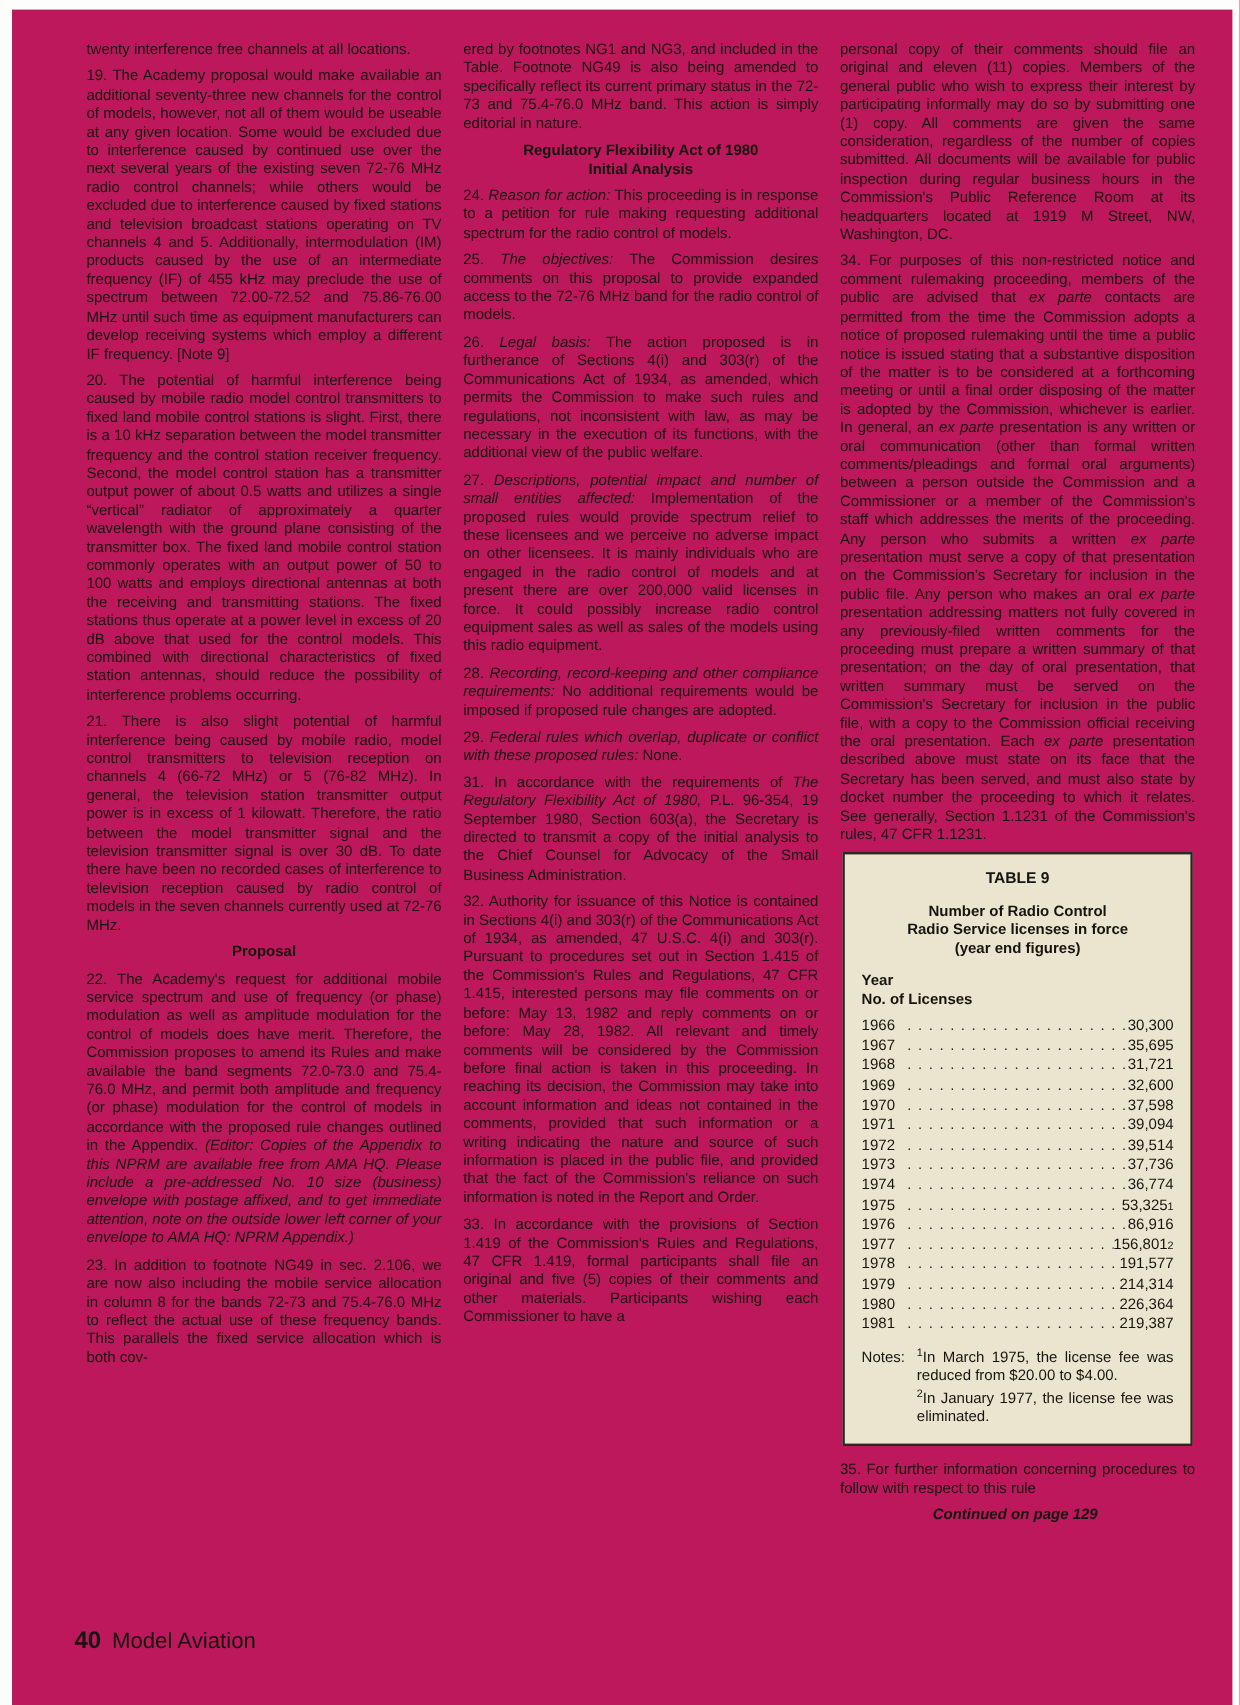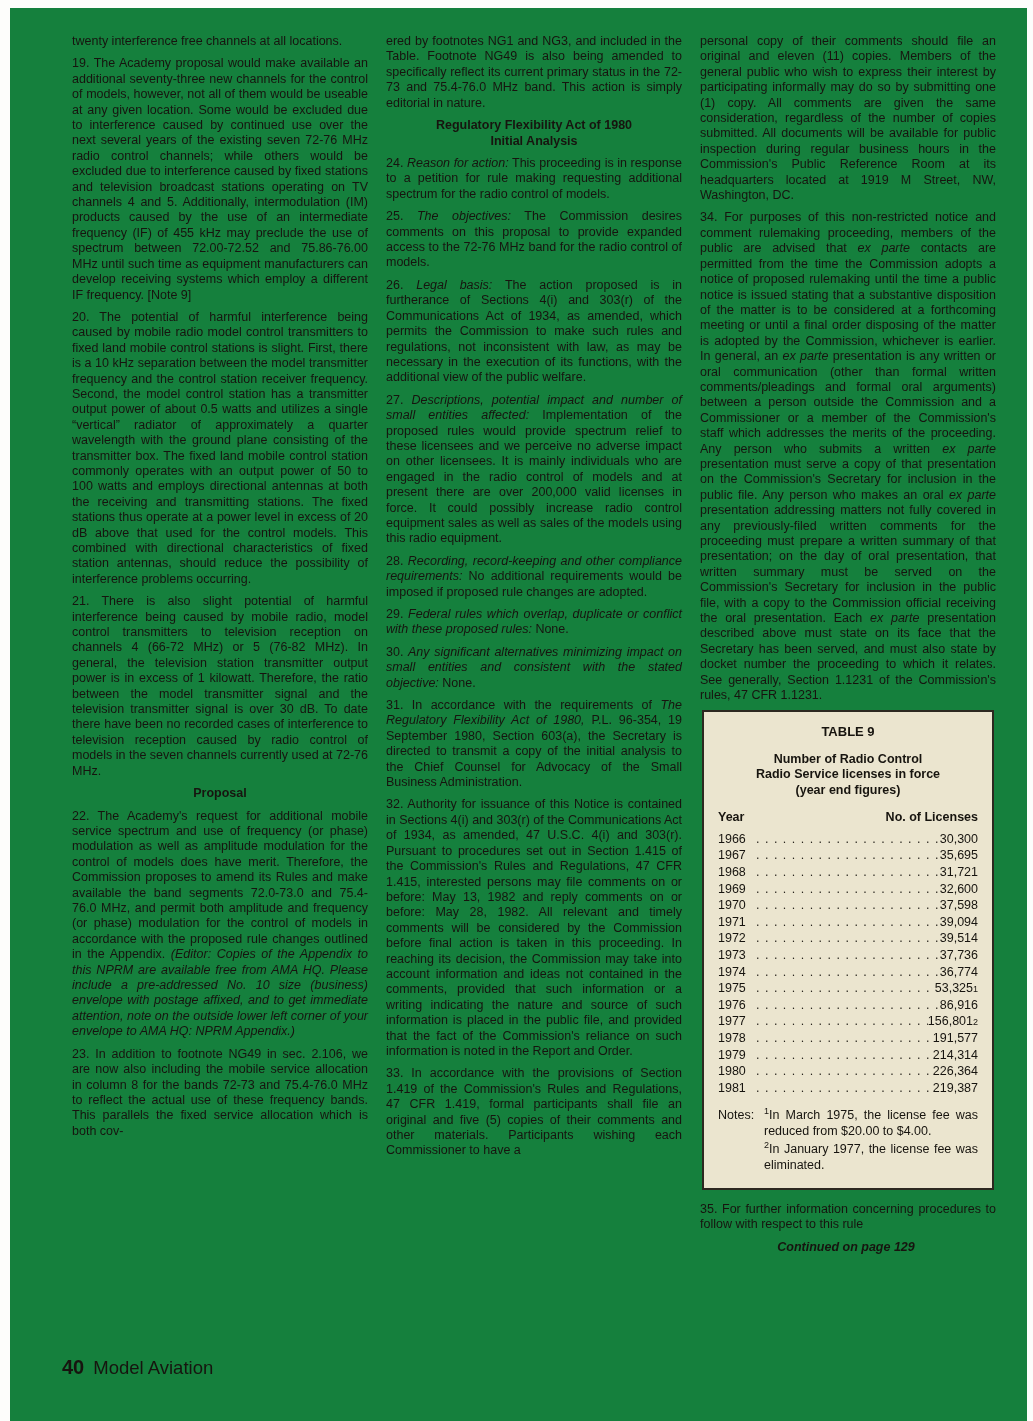--- a/index.html
+++ b/index.html
@@ -2,41 +2,41 @@
 <html><head>
 <meta charset="utf-8">
 <style>
   html,body{margin:0;padding:0;}
   body{
     width:1033px;height:1421px;overflow:hidden;background:#fdfdfb;
     font-family:"Liberation Sans",sans-serif;
   }
   .page{
     position:absolute;left:10px;top:8px;width:1017px;height:1413px;
-    background:#15803d;color:#17140f;
+    background:#be185d;color:#17140f;
   }
   .columns{
     display:flex;gap:18px;padding:26px 36px 0 62px;
   }
   .col{
     width:296px;flex:0 0 296px;
     font-size:12.5px;line-height:15.4px;text-align:justify;
   }
   .para{margin:0 0 7px 0;}
   .head{font-weight:bold;text-align:center;margin:5px 0 7px;}
   .head div{line-height:15.5px;}
   i{font-style:italic;}
 
   .tablebox{
     border:2px solid #2c2820;padding:10px 12px 12px;margin:6px 2px 12px 2px;
     text-align:left;background:#ebe5cf;
   }
   .t-title{text-align:center;font-weight:bold;margin:2px 0 12px;font-size:13px;}
   .t-sub{text-align:center;font-weight:bold;line-height:15.5px;}
-  .t-head{display:flex;justify-content:space-between;font-weight:bold;margin:12px 2px 5px;}
+  .t-head{display:flex;justify-content:space-between;font-weight:bold;margin:12px 2px 5px;flex-direction:column;}
   .t-row{display:flex;align-items:baseline;line-height:16.6px;padding:0 2px;}
   .t-year{flex:0 0 38px;white-space:nowrap;}
   .t-dots{flex:1 1 auto;overflow:hidden;white-space:nowrap;letter-spacing:1px;color:#2a261f;}
   .t-val{white-space:nowrap;text-align:right;}
   sup{font-size:9px;vertical-align:super;line-height:0;}
   .t-notes{display:flex;margin-top:12px;padding:0 2px;}
   .t-notes-label{flex:0 0 46px;}
   .t-note-texts{flex:1;}
   .t-note{margin-bottom:3px;text-align:justify;}
 
@@ -71,21 +71,20 @@
         <div class="head">
           <div>Regulatory Flexibility Act of 1980</div>
           <div>Initial Analysis</div>
         </div>
         <p class="para"><span>24. </span><i>Reason for action:</i><span> This proceeding is in response to a petition for rule making requesting additional spectrum for the radio control of models.</span></p>
         <p class="para"><span>25. </span><i>The objectives:</i><span> The Commission desires comments on this proposal to provide expanded access to the 72-76 MHz band for the radio control of models.</span></p>
         <p class="para"><span>26. </span><i>Legal basis:</i><span> The action proposed is in furtherance of Sections 4(i) and 303(r) of the Communications Act of 1934, as amended, which permits the Commission to make such rules and regulations, not inconsistent with law, as may be necessary in the execution of its functions, with the additional view of the public welfare.</span></p>
         <p class="para"><span>27. </span><i>Descriptions, potential impact and number of small entities affected:</i><span> Implementation of the proposed rules would provide spectrum relief to these licensees and we perceive no adverse impact on other licensees. It is mainly individuals who are engaged in the radio control of models and at present there are over 200,000 valid licenses in force. It could possibly increase radio control equipment sales as well as sales of the models using this radio equipment.</span></p>
         <p class="para"><span>28. </span><i>Recording, record-keeping and other compliance requirements:</i><span> No additional requirements would be imposed if proposed rule changes are adopted.</span></p>
         <p class="para"><span>29. </span><i>Federal rules which overlap, duplicate or conflict with these proposed rules:</i><span> None.</span></p>
-        <p class="para"><span>30. </span><i>Any significant alternatives minimizing impact on small entities and consistent with the stated objective:</i><span> None.</span></p>
         <p class="para"><span>31. In accordance with the requirements of </span><i>The Regulatory Flexibility Act of 1980,</i><span> P.L. 96-354, 19 September 1980, Section 603(a), the Secretary is directed to transmit a copy of the initial analysis to the Chief Counsel for Advocacy of the Small Business Administration.</span></p>
         <p class="para"><span>32. Authority for issuance of this Notice is contained in Sections 4(i) and 303(r) of the Communications Act of 1934, as amended, 47 U.S.C. 4(i) and 303(r). Pursuant to procedures set out in Section 1.415 of the Commission's Rules and Regulations, 47 CFR 1.415, interested persons may file comments on or before: May 13, 1982 and reply comments on or before: May 28, 1982. All relevant and timely comments will be considered by the Commission before final action is taken in this proceeding. In reaching its decision, the Commission may take into account information and ideas not contained in the comments, provided that such information or a writing indicating the nature and source of such information is placed in the public file, and provided that the fact of the Commission's reliance on such information is noted in the Report and Order.</span></p>
         <p class="para"><span>33. In accordance with the provisions of Section 1.419 of the Commission's Rules and Regulations, 47 CFR 1.419, formal participants shall file an original and five (5) copies of their comments and other materials. Participants wishing each Commissioner to have a</span></p>
       </div>
     <div class="col">
         <p class="para"><span>personal copy of their comments should file an original and eleven (11) copies. Members of the general public who wish to express their interest by participating informally may do so by submitting one (1) copy. All comments are given the same consideration, regardless of the number of copies submitted. All documents will be available for public inspection during regular business hours in the Commission's Public Reference Room at its headquarters located at 1919 M Street, NW, Washington, DC.</span></p>
         <p class="para"><span>34. For purposes of this non-restricted notice and comment rulemaking proceeding, members of the public are advised that </span><i>ex parte</i><span> contacts are permitted from the time the Commission adopts a notice of proposed rulemaking until the time a public notice is issued stating that a substantive disposition of the matter is to be considered at a forthcoming meeting or until a final order disposing of the matter is adopted by the Commission, whichever is earlier. In general, an </span><i>ex parte</i><span> presentation is any written or oral communication (other than formal written comments/pleadings and formal oral arguments) between a person outside the Commission and a Commissioner or a member of the Commission's staff which addresses the merits of the proceeding. Any person who submits a written </span><i>ex parte</i><span> presentation must serve a copy of that presentation on the Commission's Secretary for inclusion in the public file. Any person who makes an oral </span><i>ex parte</i><span> presentation addressing matters not fully covered in any previously-filed written comments for the proceeding must prepare a written summary of that presentation; on the day of oral presentation, that written summary must be served on the Commission's Secretary for inclusion in the public file, with a copy to the Commission official receiving the oral presentation. Each </span><i>ex parte</i><span> presentation described above must state on its face that the Secretary has been served, and must also state by docket number the proceeding to which it relates. See generally, Section 1.1231 of the Commission's rules, 47 CFR 1.1231.</span></p>
         <div class="tablebox">
           <div class="t-title">TABLE 9</div>
           <div class="t-sub">Number of Radio Control</div>

